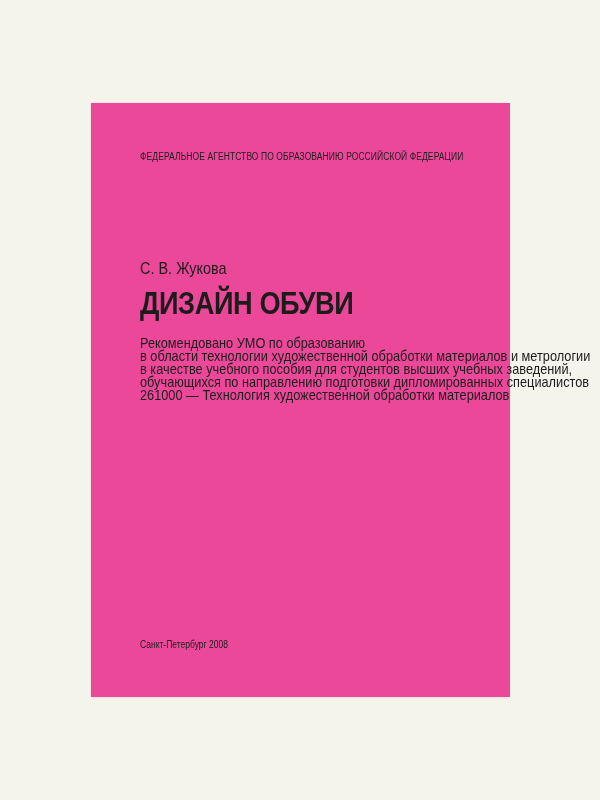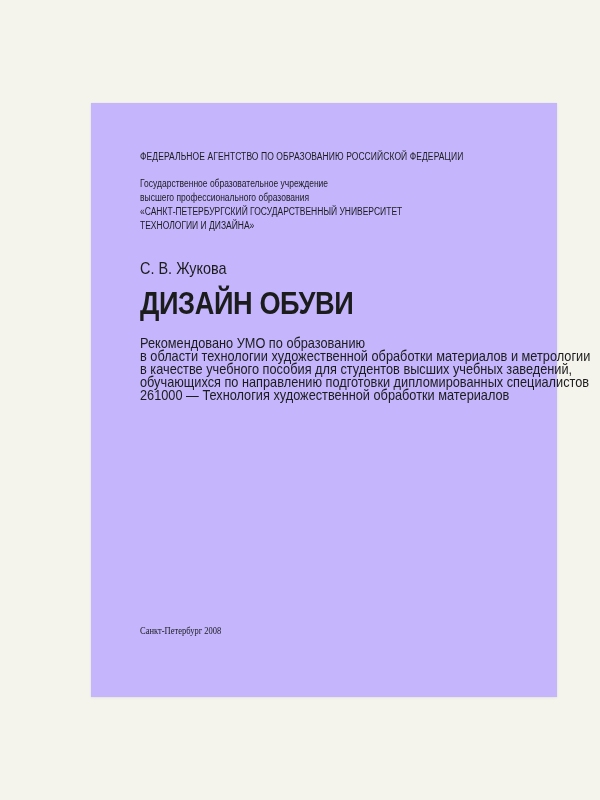--- a/index.html
+++ b/index.html
@@ -12,23 +12,23 @@
     background: #f4f3ec;
     font-family: "Liberation Sans", "DejaVu Sans", sans-serif;
     color: #1c1c1c;
     position: relative;
     overflow: hidden;
   }
   .paper {
     position: absolute;
     left: 91px;
     top: 103px;
-    width: 466px;
+    width: 419px;
     height: 594px;
-    background: #c4b5fd;
+    background: #ec4899;
     box-shadow: 0 0 1px rgba(0,0,0,0.10), 0 1px 3px rgba(0,0,0,0.05);
   }
   
   .cond {
     transform: scaleX(0.85);
     transform-origin: 0 0;
     display: inline-block;
     white-space: nowrap;
   }
   .block {
@@ -60,43 +60,34 @@
     line-height: 36px;
     letter-spacing: -0.5px;
   }
   .recommendation {
     top: 233px;
     font-size: 15px;
     line-height: 13px;
   }
   .recommendation .ln { white-space: nowrap; }
   .imprint {
-    top: 521px;
+    top: 535px;
     font-size: 10px;
     line-height: 13px;
-    font-family: Liberation Serif, serif;
   }
 </style>
 </head>
 <body>
 
 <div class="paper">
 
   <div class="block agency">
     <span class="cond">ФЕДЕРАЛЬНОЕ АГЕНТСТВО ПО ОБРАЗОВАНИЮ РОССИЙСКОЙ ФЕДЕРАЦИИ</span>
   </div>
 
-  <div class="block institution">
-    <div class="cond">
-      <div class="ln">Государственное образовательное учреждение</div>
-      <div class="ln">высшего профессионального образования</div>
-      <div class="ln">«САНКТ-ПЕТЕРБУРГСКИЙ ГОСУДАРСТВЕННЫЙ УНИВЕРСИТЕТ</div>
-      <div class="ln">ТЕХНОЛОГИИ И ДИЗАЙНА»</div>
-    </div>
-  </div>
 
   <div class="block author">
     <span class="cond">С. В. Жукова</span>
   </div>
 
   <div class="block booktitle">
     <span class="cond">ДИЗАЙН ОБУВИ</span>
   </div>
 
   <div class="block recommendation">

